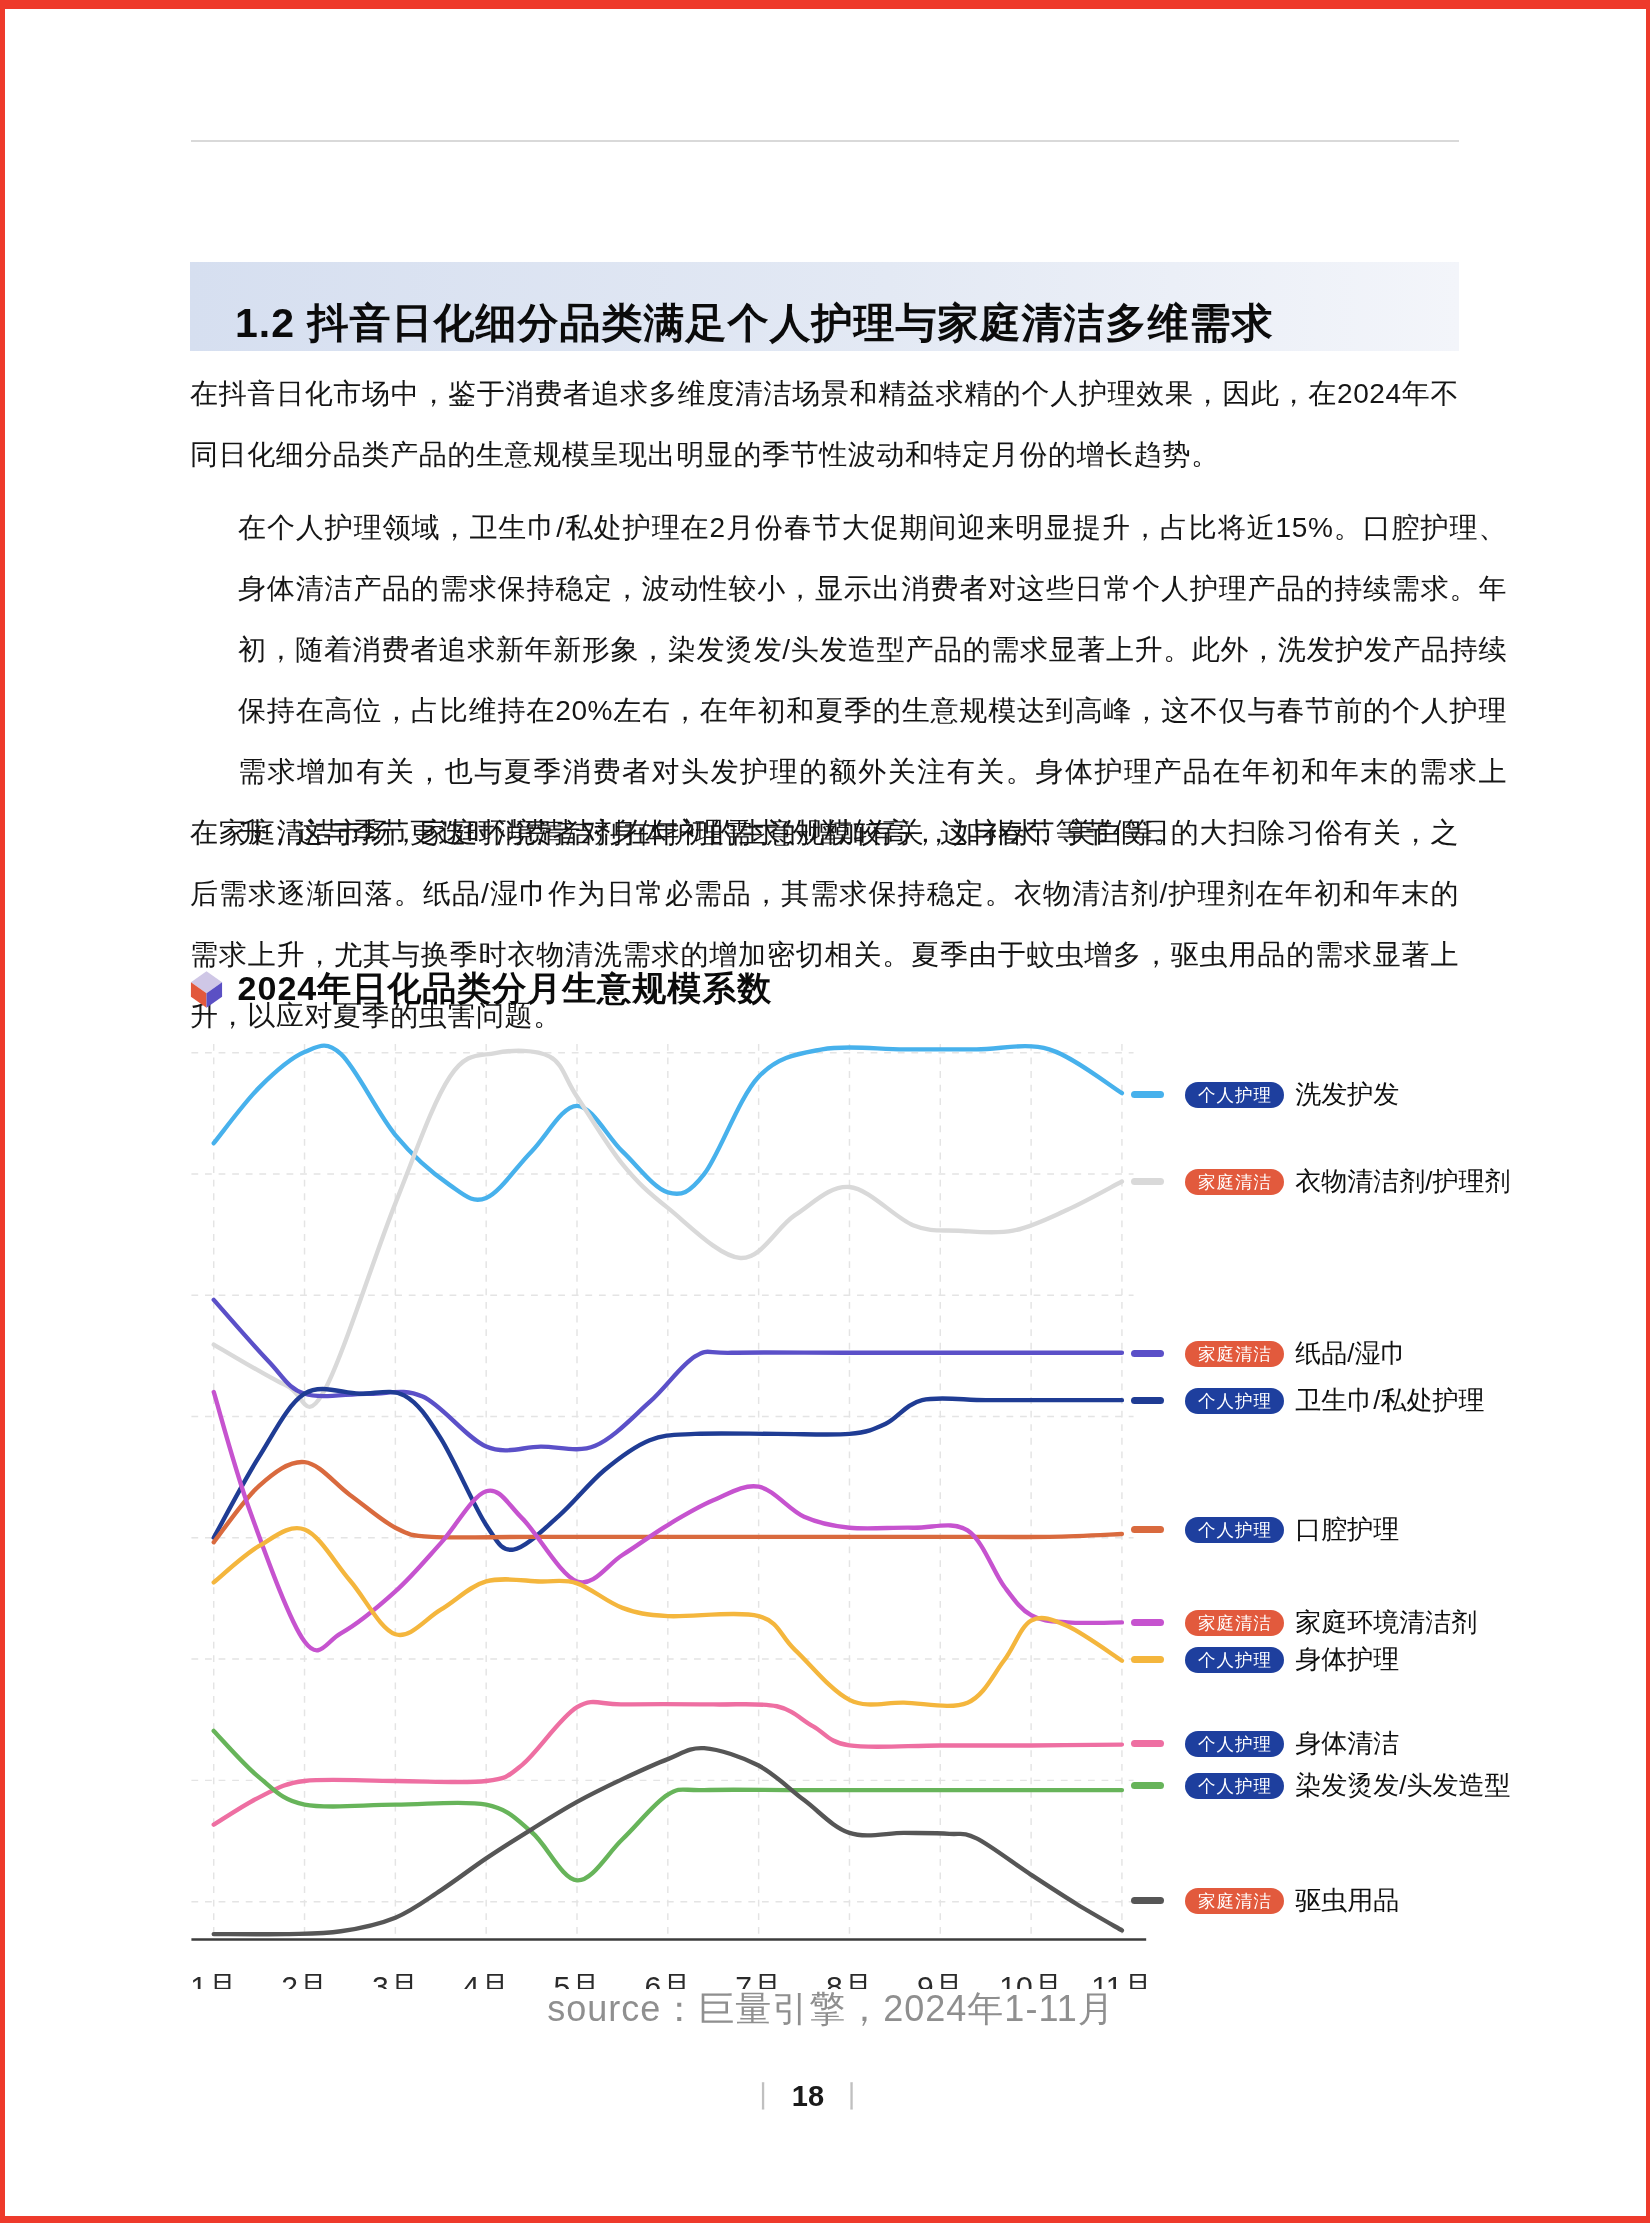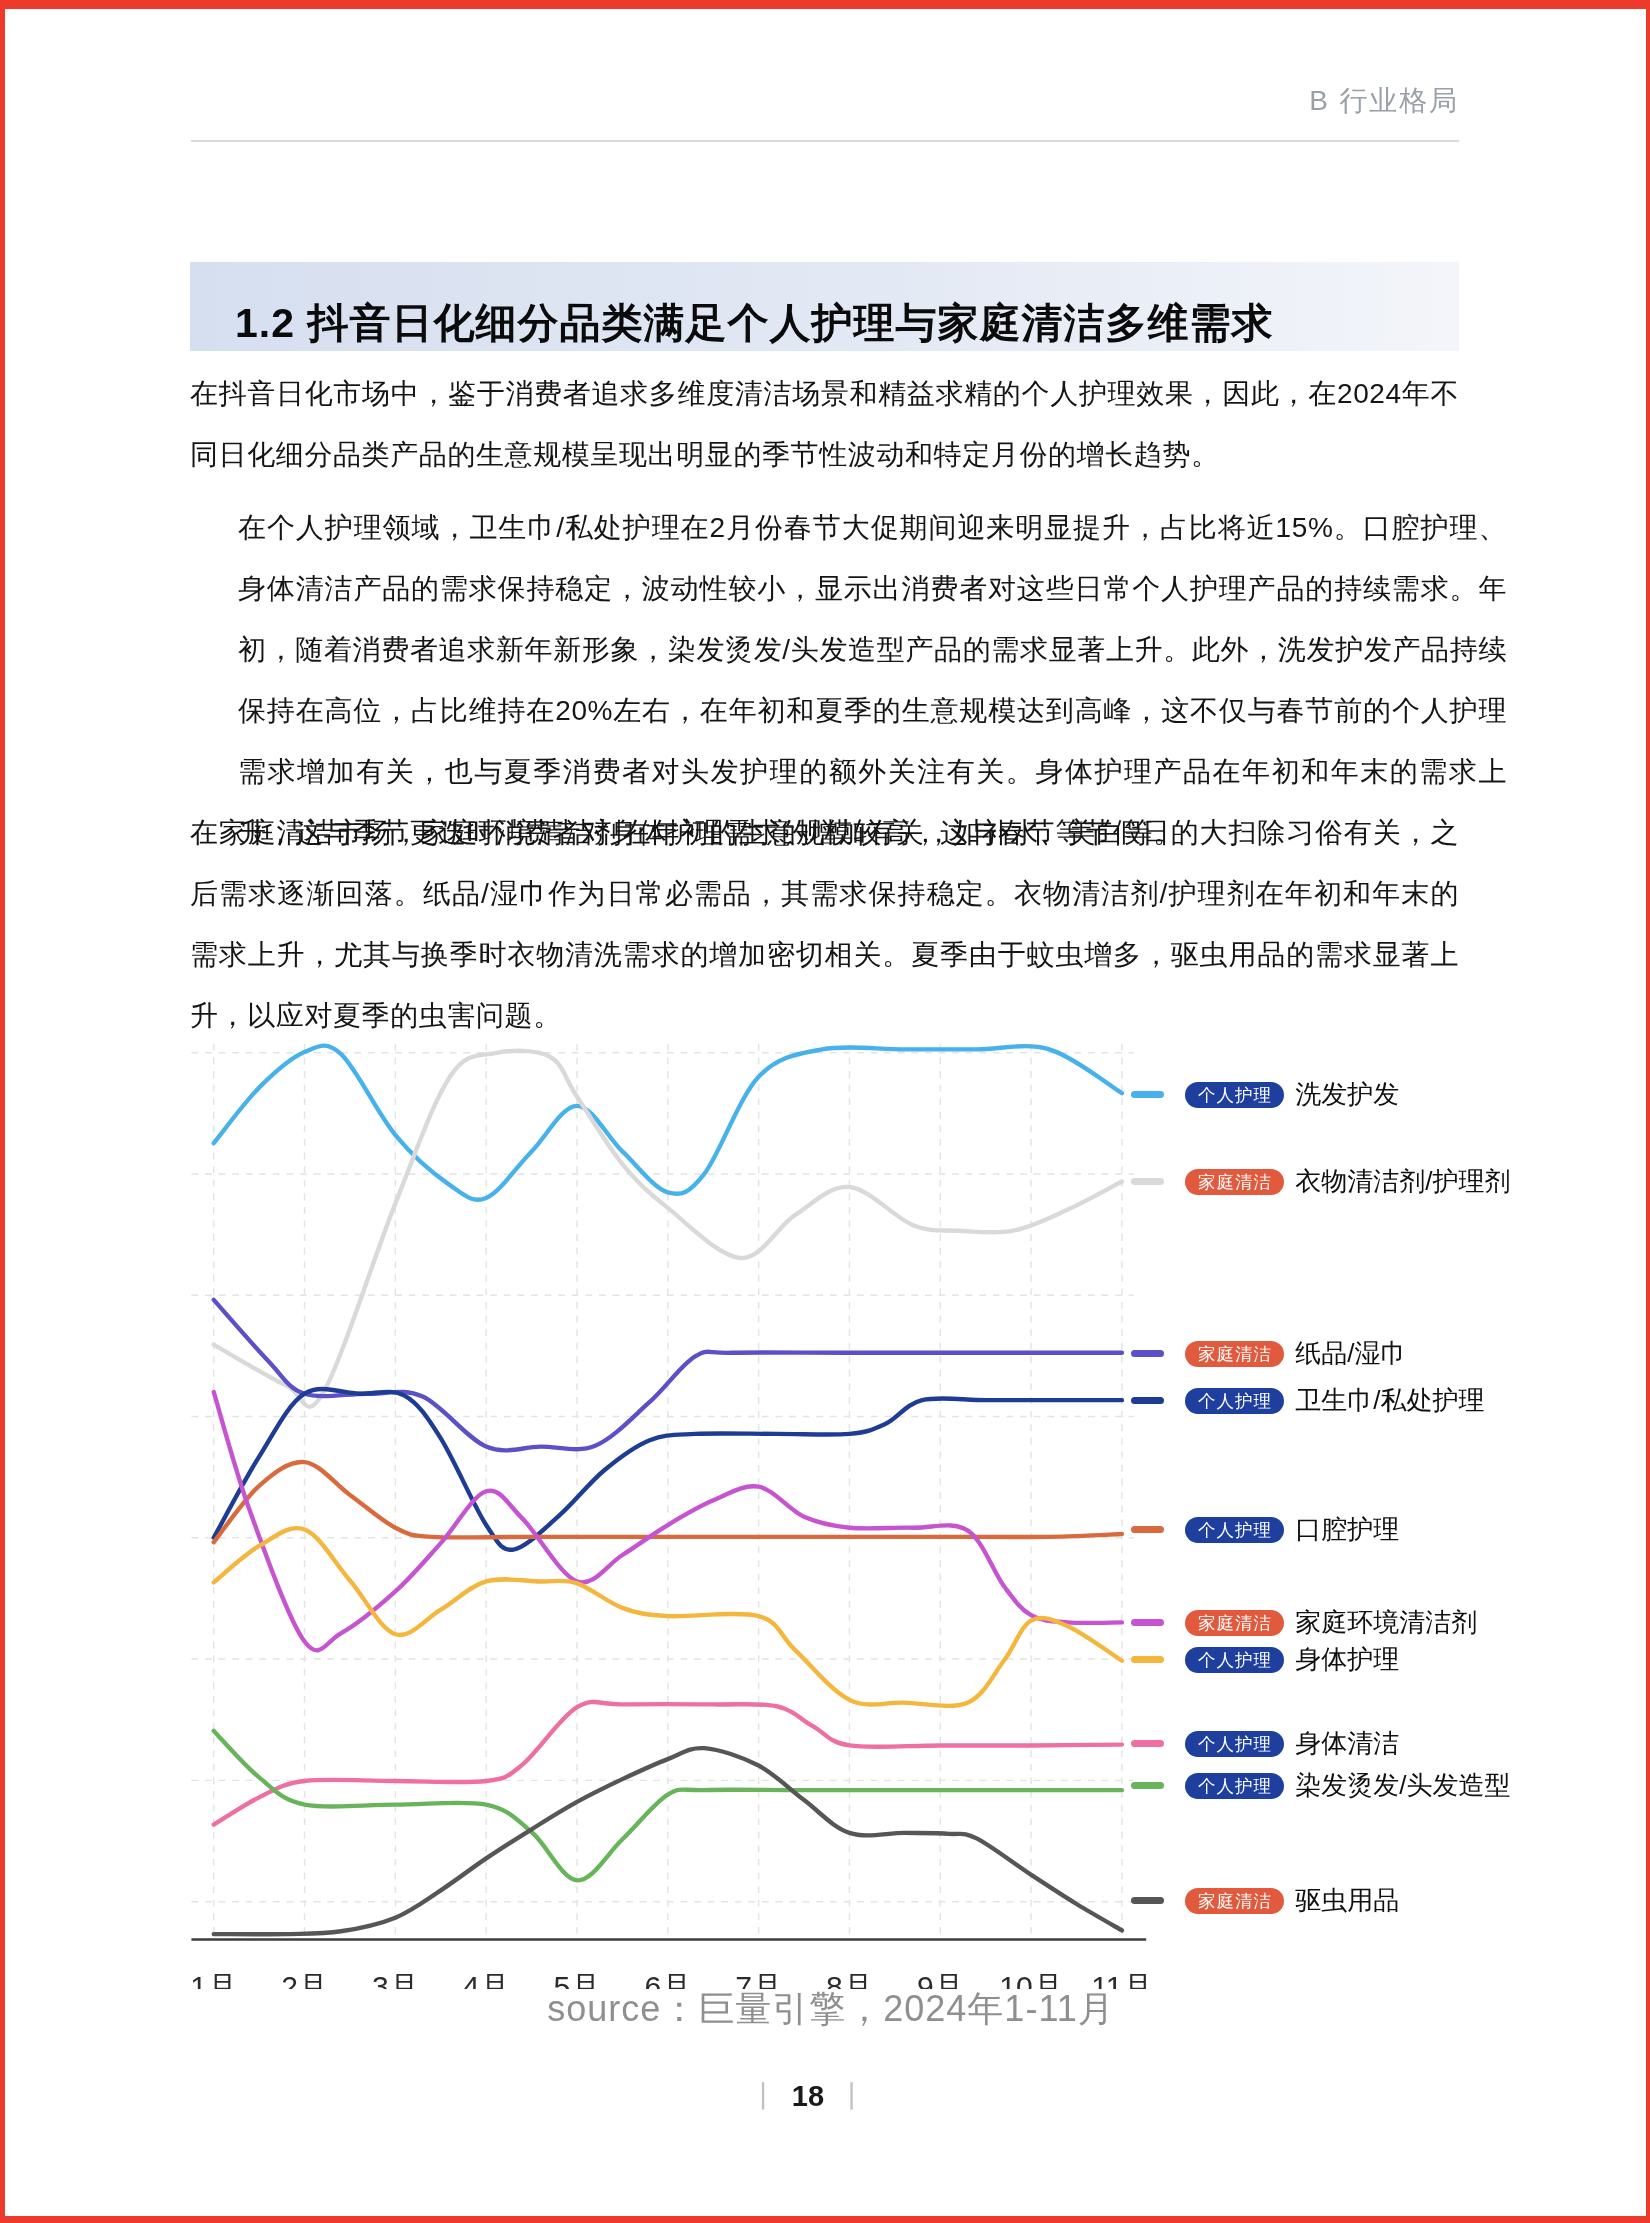--- a/index.html
+++ b/index.html
@@ -47,33 +47,38 @@
 </style>
 </head>
 <body>
 
 <div class="page">
   <div class="frame top"></div>
   <div class="frame bottom"></div>
   <div class="frame left"></div>
   <div class="frame right"></div>
 
-  <div class="header">
-    <span>B 行业格局</span>
-  </div>
   <div class="header-rule"></div>
 
   <div class="section-title">
     <span>1.2 抖音日化细分品类满足个人护理与家庭清洁多维需求</span>
   </div>
 
   <div class="para" id="para1">在抖音日化市场中，鉴于消费者追求多维度清洁场景和精益求精的个人护理效果，因此，在2024年不同日化细分品类产品的生意规模呈现出明显的季节性波动和特定月份的增长趋势。</div>
   <div class="para" id="para2">在个人护理领域，卫生巾/私处护理在2月份春节大促期间迎来明显提升，占比将近15%。口腔护理、身体清洁产品的需求保持稳定，波动性较小，显示出消费者对这些日常个人护理产品的持续需求。年初，随着消费者追求新年新形象，染发烫发/头发造型产品的需求显著上升。此外，洗发护发产品持续保持在高位，占比维持在20%左右，在年初和夏季的生意规模达到高峰，这不仅与春节前的个人护理需求增加有关，也与夏季消费者对头发护理的额外关注有关。身体护理产品在年初和年末的需求上升，这与季节更迭时消费者对身体护理需求的增加有关，如补水、美白等。</div>
   <div class="para" id="para3">在家庭清洁市场，家庭环境清洁剂在年初的生意规模较高，这与春节等节假日的大扫除习俗有关，之后需求逐渐回落。纸品/湿巾作为日常必需品，其需求保持稳定。衣物清洁剂/护理剂在年初和年末的需求上升，尤其与换季时衣物清洗需求的增加密切相关。夏季由于蚊虫增多，驱虫用品的需求显著上升，以应对夏季的虫害问题。</div>
 
+  <div class="chart-title">
+    <svg width="33" height="39" viewBox="0 0 36 42" aria-hidden="true">
+      <polygon points="18,1 35,13 18,25 1,13" fill="#cfc7e6"></polygon>
+      <polygon points="1,13 18,25 18,41 1,29" fill="#e2583c"></polygon>
+      <polygon points="35,13 18,25 18,41 35,29" fill="#5b50c4"></polygon>
+    </svg>
+    <span>2024年日化品类分月生意规模系数</span>
+  </div>
 
   <div id="chart-mount">
       <svg width="1651" height="980" viewBox="0 1040 1701 1010">
         <line x1="220" y1="1076" x2="220" y2="1999" stroke="#e4e4e4" stroke-width="1.5" stroke-dasharray="7 7"></line>
         <line x1="313.6" y1="1076" x2="313.6" y2="1999" stroke="#e4e4e4" stroke-width="1.5" stroke-dasharray="7 7"></line>
         <line x1="407.2" y1="1076" x2="407.2" y2="1999" stroke="#e4e4e4" stroke-width="1.5" stroke-dasharray="7 7"></line>
         <line x1="500.79999999999995" y1="1076" x2="500.79999999999995" y2="1999" stroke="#e4e4e4" stroke-width="1.5" stroke-dasharray="7 7"></line>
         <line x1="594.4" y1="1076" x2="594.4" y2="1999" stroke="#e4e4e4" stroke-width="1.5" stroke-dasharray="7 7"></line>
         <line x1="688" y1="1076" x2="688" y2="1999" stroke="#e4e4e4" stroke-width="1.5" stroke-dasharray="7 7"></line>
         <line x1="781.5999999999999" y1="1076" x2="781.5999999999999" y2="1999" stroke="#e4e4e4" stroke-width="1.5" stroke-dasharray="7 7"></line>

